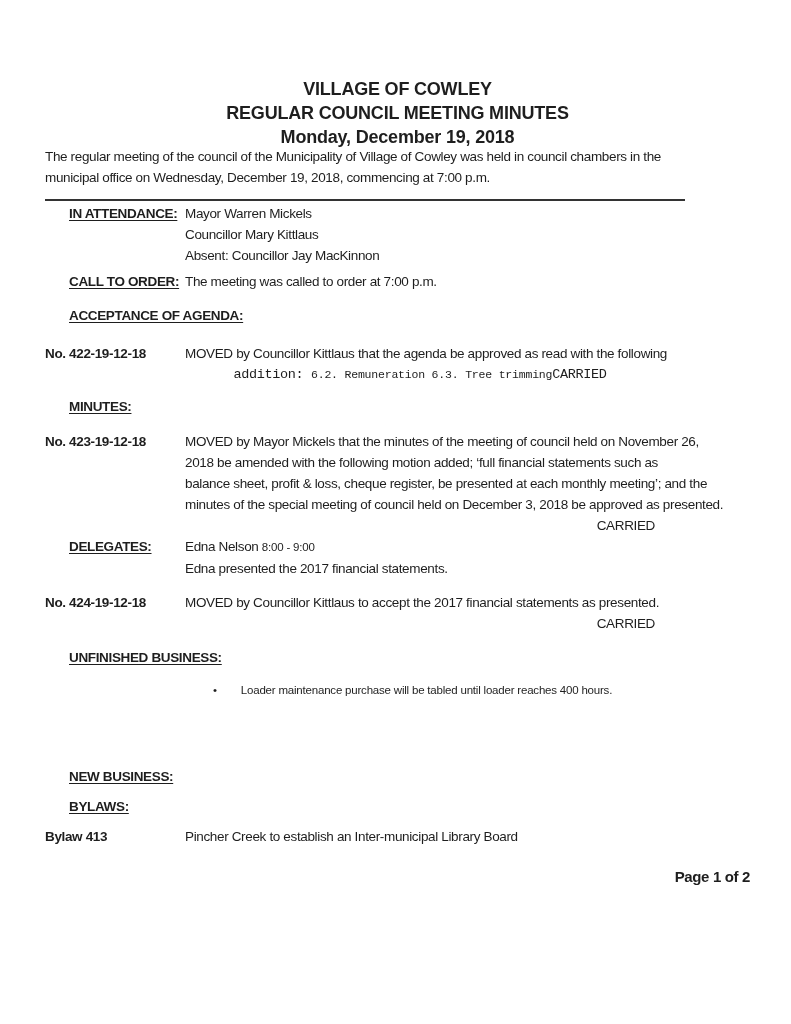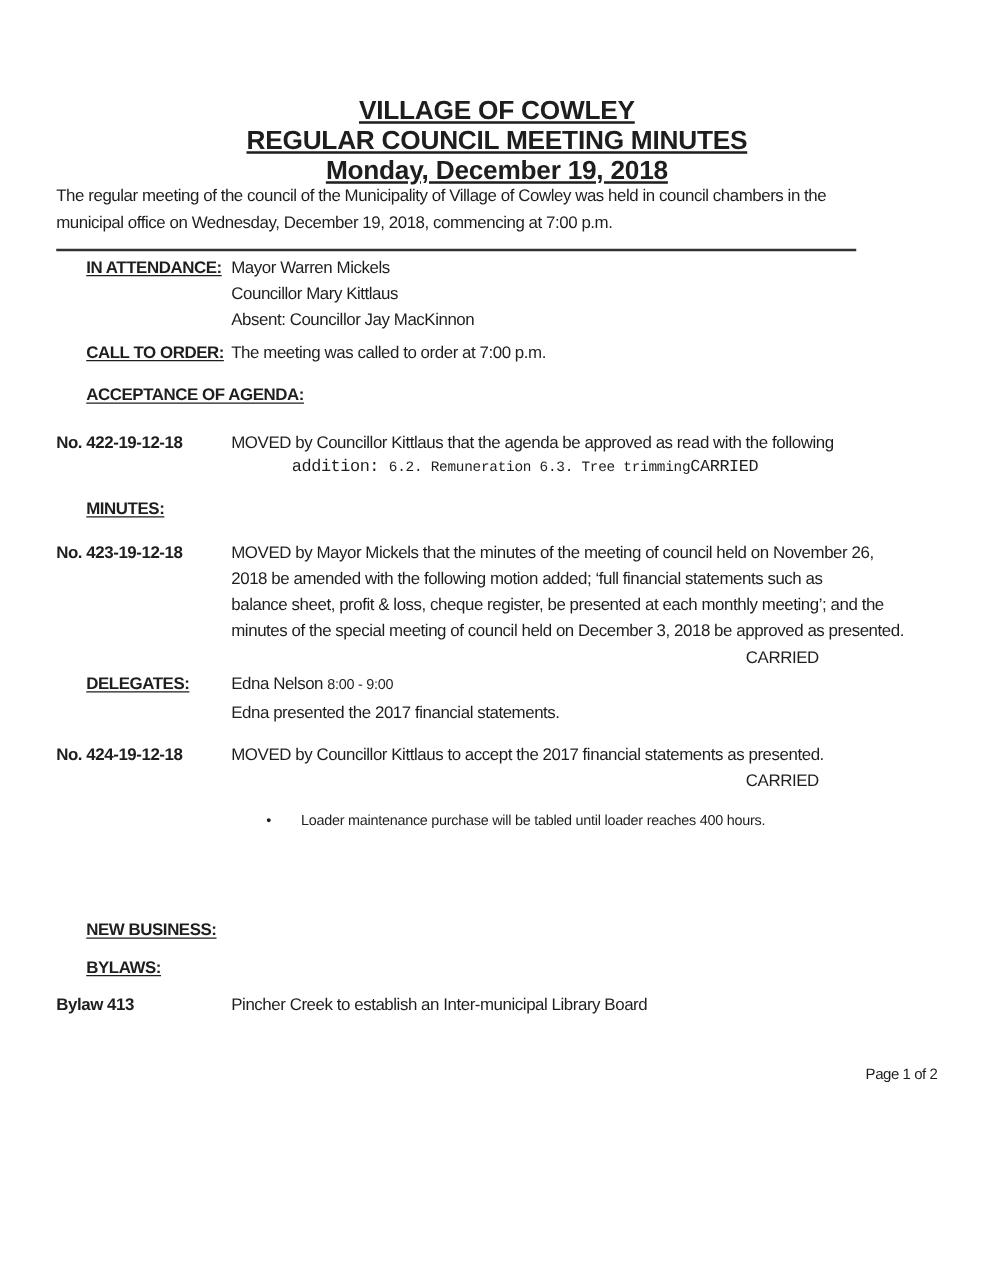--- a/index.html
+++ b/index.html
@@ -13,24 +13,23 @@
     font-size:13.5px;
     letter-spacing:-0.35px;
     overflow:hidden;
     margin:0 auto;
   }
   .content { padding:77px 41px 0 45px; }
 
   .title-line {
     text-align:center;
     font-weight:700;
-    font-size:21px;
+    font-size:18px;
     line-height:24px;
     letter-spacing:-0.2px;
-    text-decoration:underline;
   }
   .intro { margin-top:-3px; }
   .body-line { line-height:21px; white-space:nowrap; }
 
   .rule {
     width:640px;
     border-top:2.5px solid #333333;
     margin-top:11px;
     height:0;
   }
@@ -66,25 +65,25 @@
     margin-left:168px;
     margin-top:13px;
     display:flex;
     gap:24px;
     font-size:11.5px;
     letter-spacing:-0.2px;
     line-height:18px;
   }
 
   .footer {
-    margin-top:36px;
+    margin-top:20px;
     width:705px;
     text-align:right;
-    font-weight:400;
-    font-size:12px;
+    font-weight:700;
+    font-size:15px;
     line-height:19px;
   }
 </style>
 </head>
 <body>
 
 <div class="page">
   <div class="content">
 
     <div class="title-line">VILLAGE OF COWLEY</div>
@@ -149,20 +148,21 @@
     </div>
 
     <div class="row mt13">
       <div class="label-col">No. 424-19-12-18</div>
       <div class="content-col">
         <div class="body-line">MOVED by Councillor Kittlaus to accept the 2017 financial statements as presented.</div>
         <div class="carried-right">CARRIED</div>
       </div>
     </div>
 
+    <div class="sec-header mt13"><span class="uline">UNFINISHED BUSINESS:</span></div>
 
     <div class="bullet-row">
       <span>•</span>
       <span>Loader maintenance purchase will be tabled until loader reaches 400 hours.</span>
     </div>
 
     <div class="sec-header mt67"><span class="uline">NEW BUSINESS:</span></div>
 
     <div class="sec-header mt9"><span class="uline">BYLAWS:</span></div>
 

